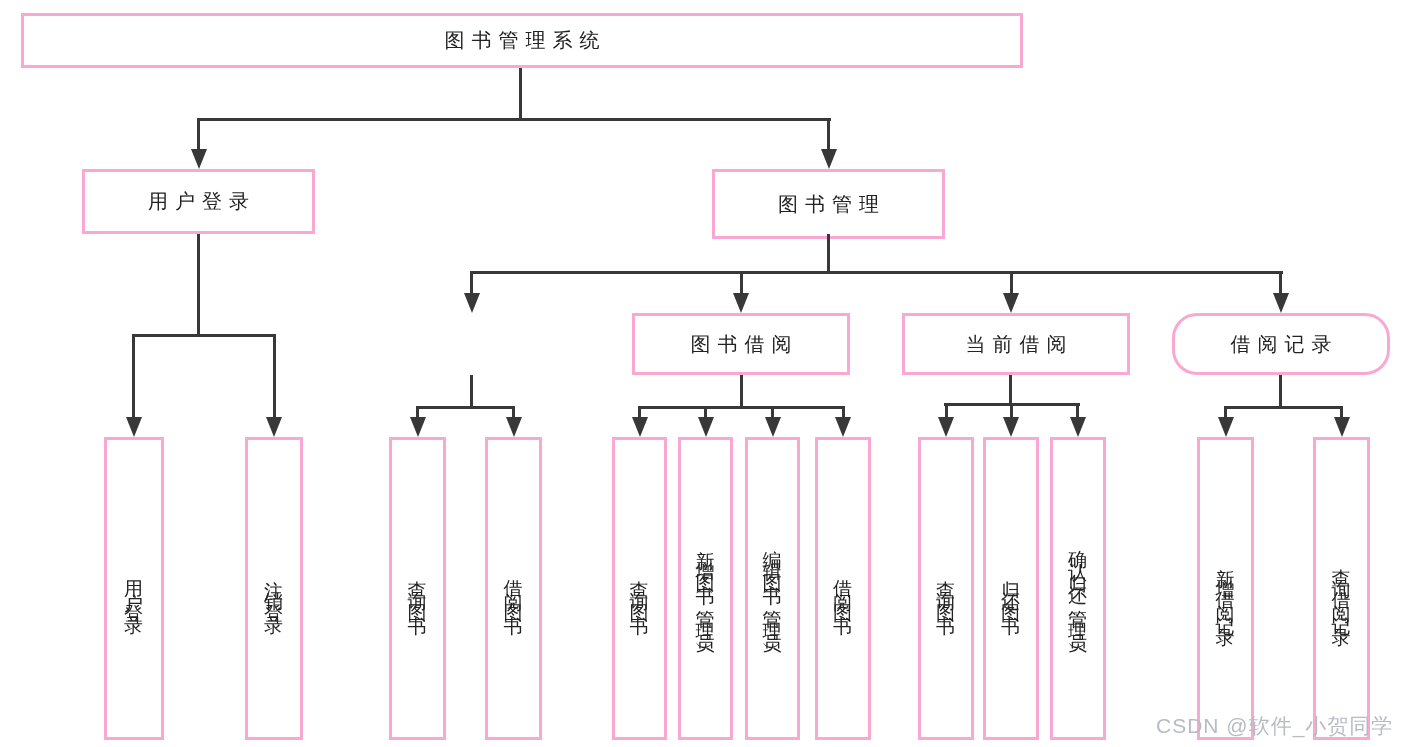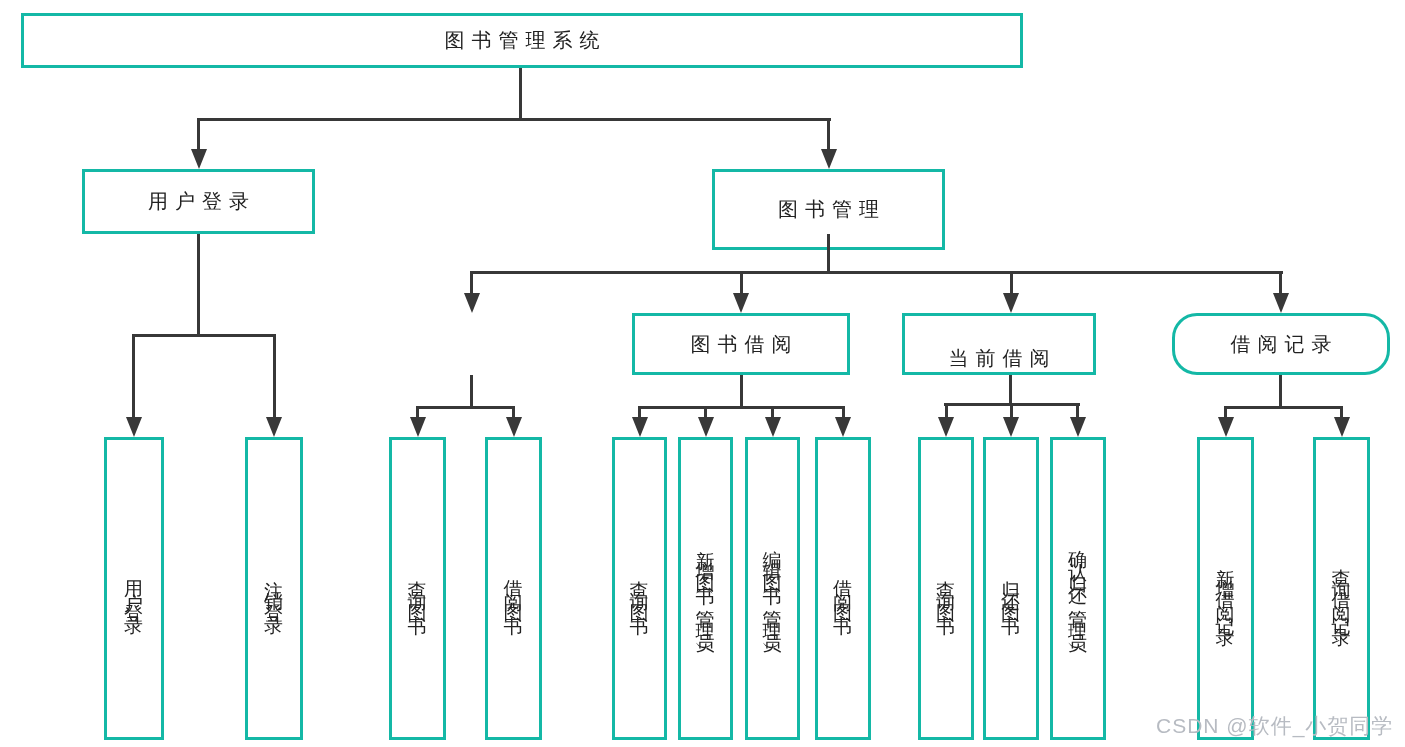--- a/index.html
+++ b/index.html
@@ -6,21 +6,21 @@
   #stage {
     position:relative;
     width:1405px; height:747px;
     background:#ffffff;
     font-family:"Liberation Sans", sans-serif;
     overflow:hidden;
   }
   .box {
     position:absolute;
     box-sizing:border-box;
-    border:3px solid #14b8a6;
+    border:3px solid #f9a8d4;
     background:#ffffff;
     display:flex;
     align-items:center;
     justify-content:center;
   }
   .hlabel {
     font-size:20px;
     letter-spacing:7px;
     text-indent:7px;
     color:#222222;
@@ -66,21 +66,21 @@
   <div class="hline" style="left:197px; top:118px; width:634px; height:3px;"></div>
   <div class="vline" style="left:197px; top:118px; width:3px;  height:31px;"></div>
   <div class="arrow" style="left:191px; top:149px;"></div>
   <div class="vline" style="left:827px; top:118px; width:3px;  height:31px;"></div>
   <div class="arrow" style="left:821px; top:149px;"></div>
 
   <div class="box" style="left:82px; top:169px; width:233px; height:65px;">
     <span class="hlabel">用户登录</span>
   </div>
 
-  <div class="box" style="left:712px; top:169px; width:233px; height:81px;">
+  <div class="box" style="left:712px; top:169px; width:233px; height:70px;">
     <span class="hlabel">图书管理</span>
   </div>
 
   <div class="vline" style="left:197px; top:234px; width:3px;   height:102px;"></div>
   <div class="hline" style="left:133px; top:334px; width:143px; height:3px;"></div>
   <div class="vline" style="left:132px; top:334px; width:3px;   height:83px;"></div>
   <div class="arrow" style="left:126px; top:417px;"></div>
   <div class="vline" style="left:273px; top:334px; width:3px;   height:83px;"></div>
   <div class="arrow" style="left:266px; top:417px;"></div>
 
@@ -91,21 +91,21 @@
   <div class="vline" style="left:740px;  top:271px; width:3px; height:22px;"></div>
   <div class="arrow" style="left:733px;  top:293px;"></div>
   <div class="vline" style="left:1010px; top:271px; width:3px; height:22px;"></div>
   <div class="arrow" style="left:1003px; top:293px;"></div>
   <div class="vline" style="left:1279px; top:271px; width:3px; height:22px;"></div>
   <div class="arrow" style="left:1273px; top:293px;"></div>
 
   <div class="box" style="left:632px; top:313px; width:218px; height:62px;">
     <span class="hlabel">图书借阅</span>
   </div>
-  <div class="box" style="left:902px; top:313px; width:194px; height:62px;align-items:flex-end;">
+  <div class="box" style="left:902px; top:313px; width:228px; height:62px;">
     <span class="hlabel">当前借阅</span>
   </div>
   <div class="box" style="left:1172px; top:313px; width:218px; height:62px;border-radius:25px;">
     <span class="hlabel">借阅记录</span>
   </div>
 
   <div class="vline" style="left:470px; top:375px; width:3px;  height:34px;"></div>
   <div class="hline" style="left:416px; top:406px; width:99px; height:3px;"></div>
   <div class="vline" style="left:416px; top:406px; width:3px;  height:11px;"></div>
   <div class="arrow" style="left:410px; top:417px;"></div>

